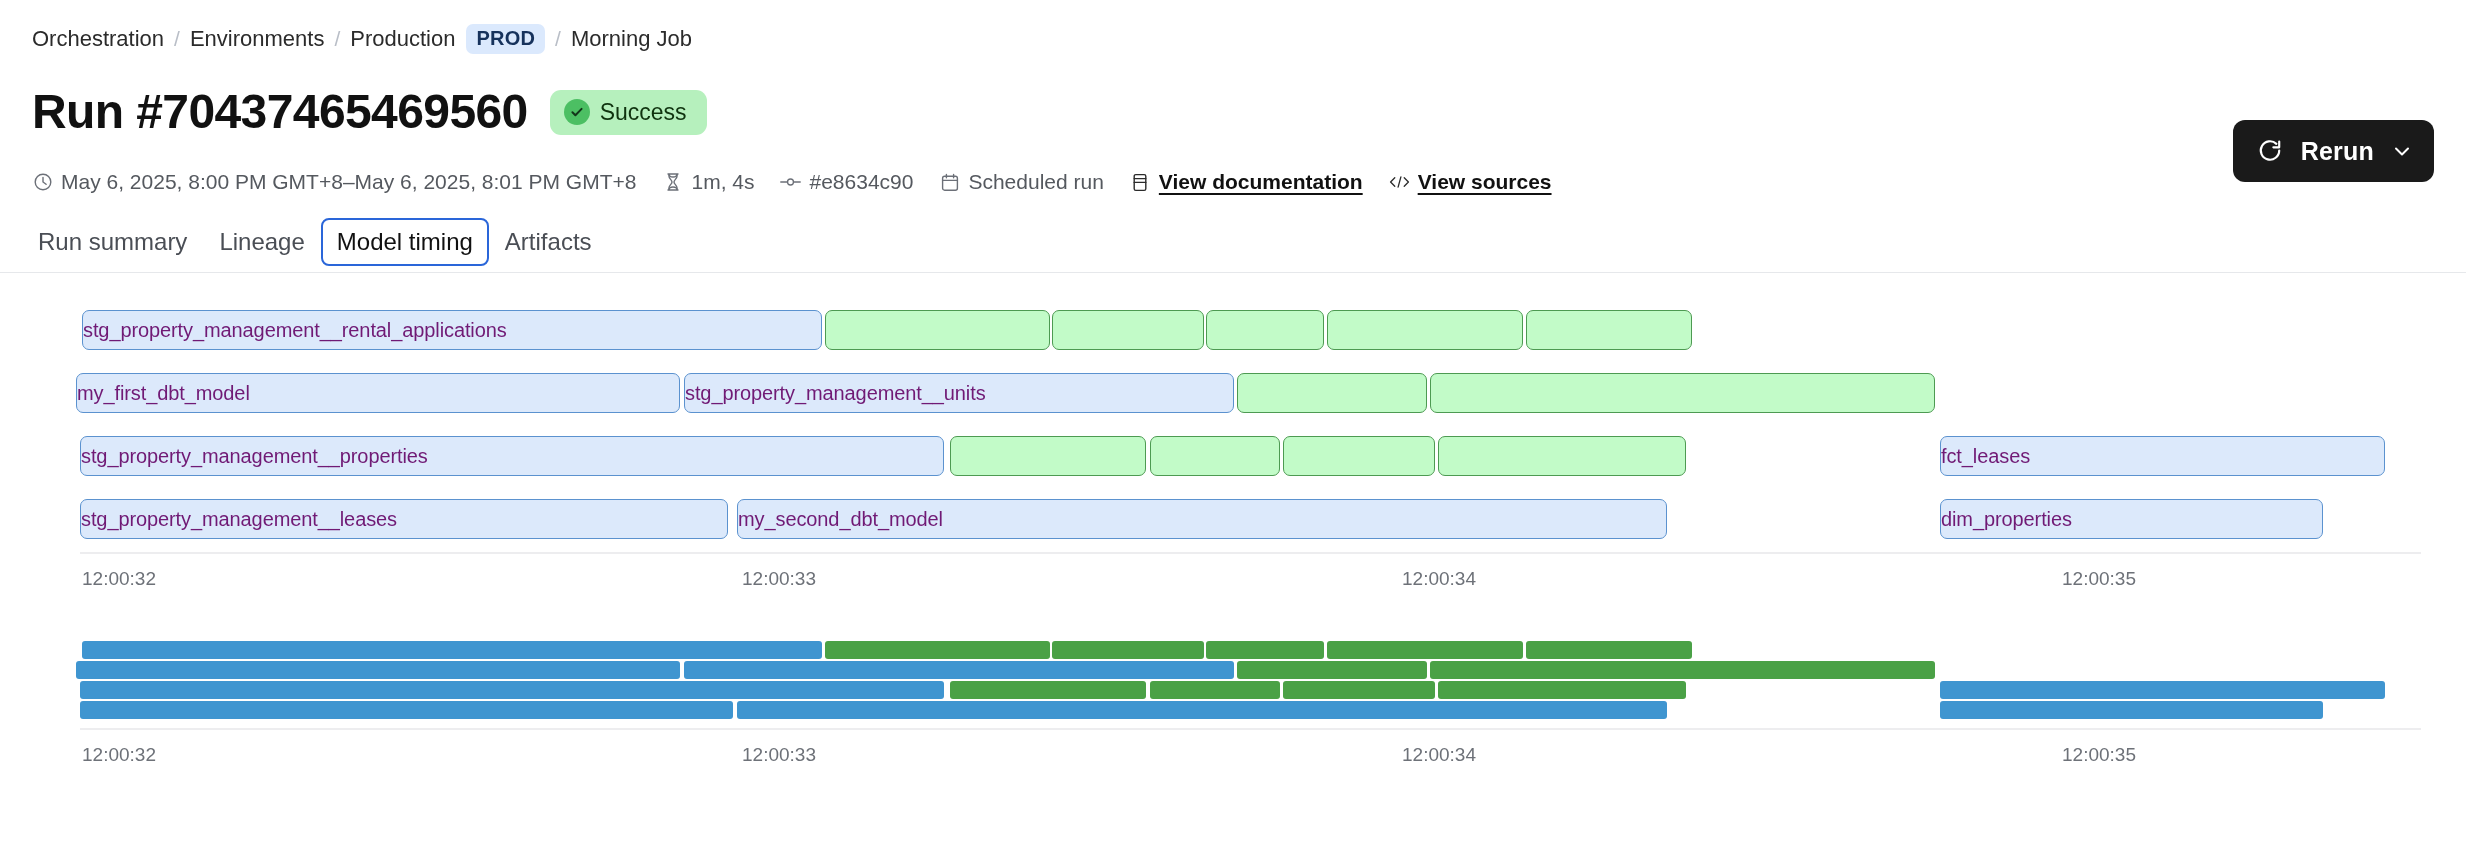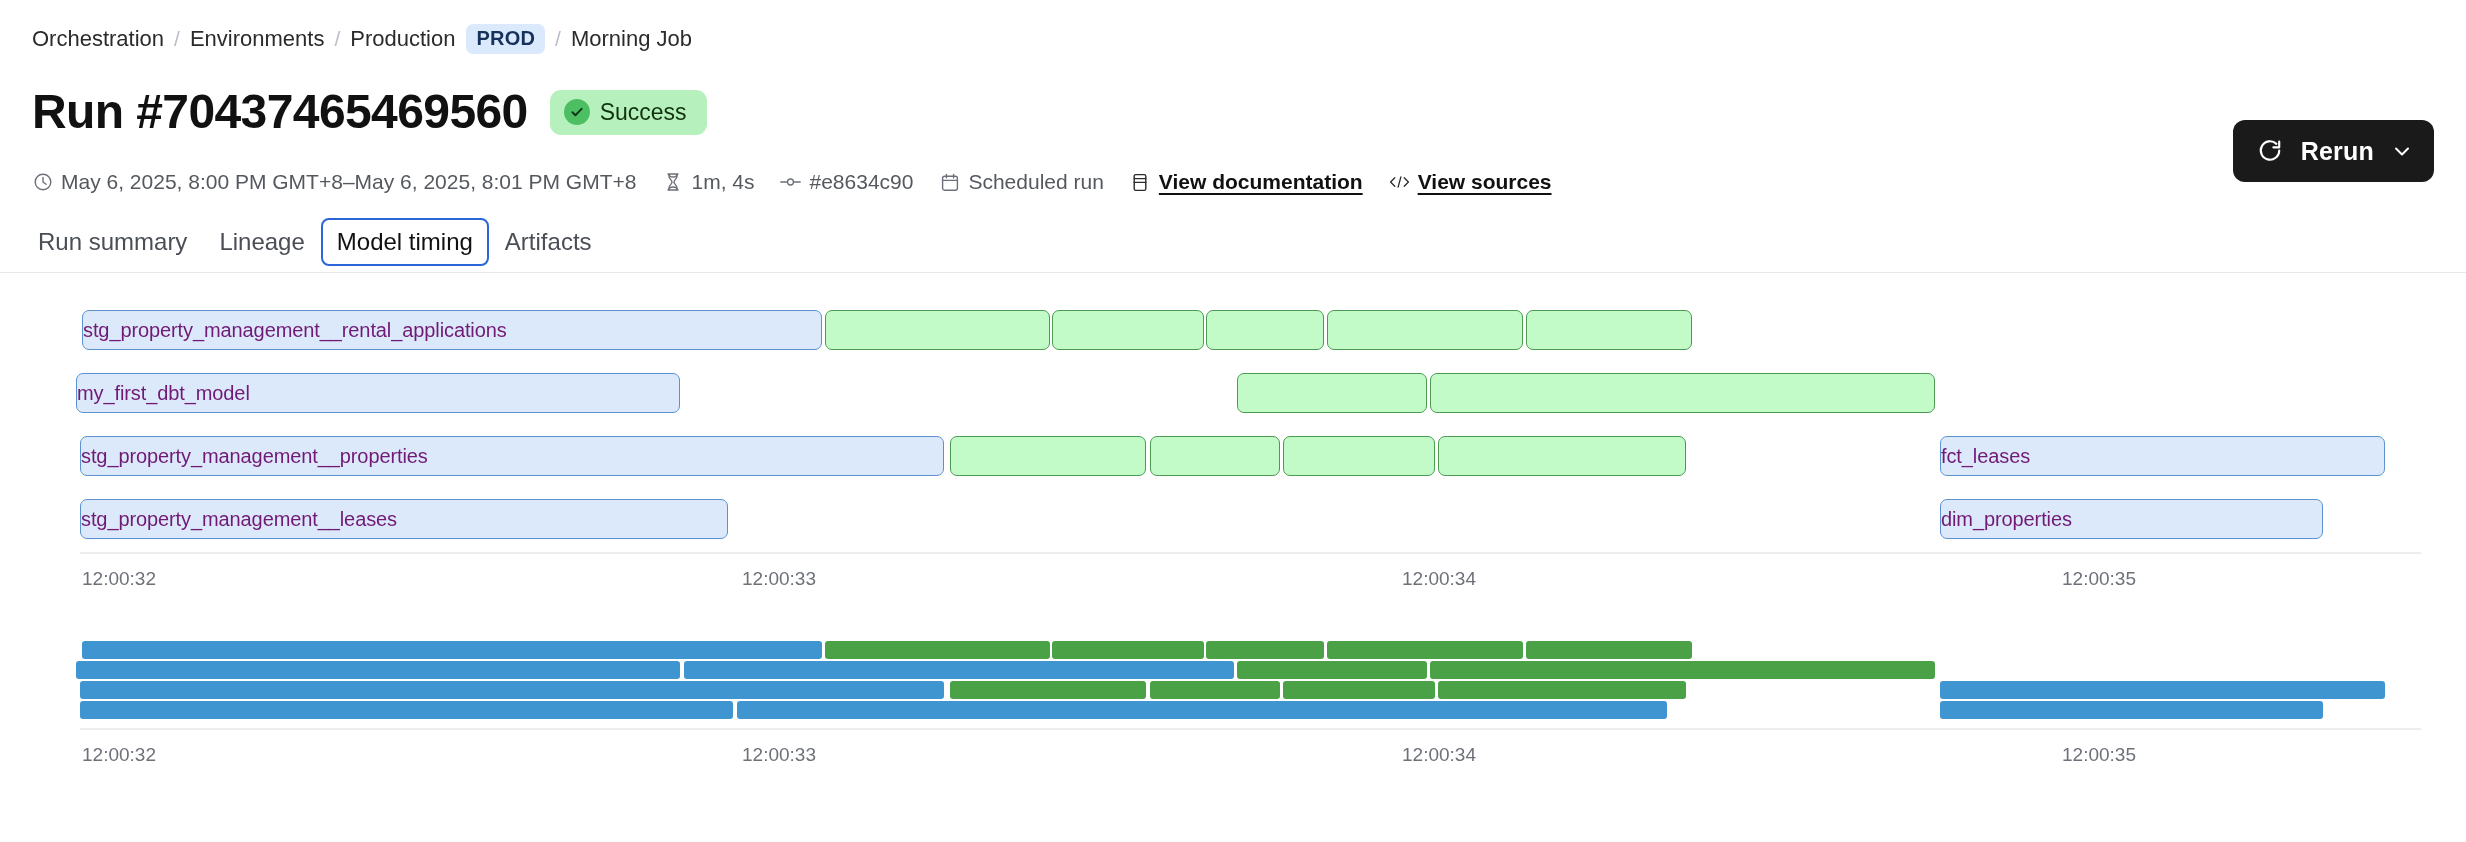--- a/index.html
+++ b/index.html
@@ -362,38 +362,44 @@
       <div class="bar green" style="left: 825px; width: 225px;"></div>
       <div class="bar green" style="left: 1052px; width: 152px;"></div>
       <div class="bar green" style="left: 1206px; width: 118px;"></div>
       <div class="bar green" style="left: 1327px; width: 196px;"></div>
       <div class="bar green" style="left: 1526px; width: 166px;"></div>
     </div>
     <div class="gantt-row">
       <div class="bar blue" style="left: 76px; width: 604px;">
         <span class="bar-label">my_first_dbt_model</span>
       </div>
+      <div class="bar blue" style="left: 684px; width: 550px;">
+        <span class="bar-label">stg_property_management__units</span>
+      </div>
       <div class="bar green" style="left: 1237px; width: 190px;"></div>
       <div class="bar green" style="left: 1430px; width: 505px;"></div>
     </div>
     <div class="gantt-row">
       <div class="bar blue" style="left: 80px; width: 864px;">
         <span class="bar-label">stg_property_management__properties</span>
       </div>
       <div class="bar green" style="left: 950px; width: 196px;"></div>
       <div class="bar green" style="left: 1150px; width: 130px;"></div>
       <div class="bar green" style="left: 1283px; width: 152px;"></div>
       <div class="bar green" style="left: 1438px; width: 248px;"></div>
       <div class="bar blue" style="left: 1940px; width: 445px;">
         <span class="bar-label">fct_leases</span>
       </div>
     </div>
     <div class="gantt-row">
       <div class="bar blue" style="left: 80px; width: 648px;">
         <span class="bar-label">stg_property_management__leases</span>
+      </div>
+      <div class="bar blue" style="left: 737px; width: 930px;">
+        <span class="bar-label">my_second_dbt_model</span>
       </div>
       <div class="bar blue" style="left: 1940px; width: 383px;">
         <span class="bar-label">dim_properties</span>
       </div>
     </div>
     <div class="axis">
       <div class="axis-line"></div>
       <div class="axis-tick" style="left: 82px;">12:00:32</div>
       <div class="axis-tick" style="left: 742px;">12:00:33</div>
       <div class="axis-tick" style="left: 1402px;">12:00:34</div>

